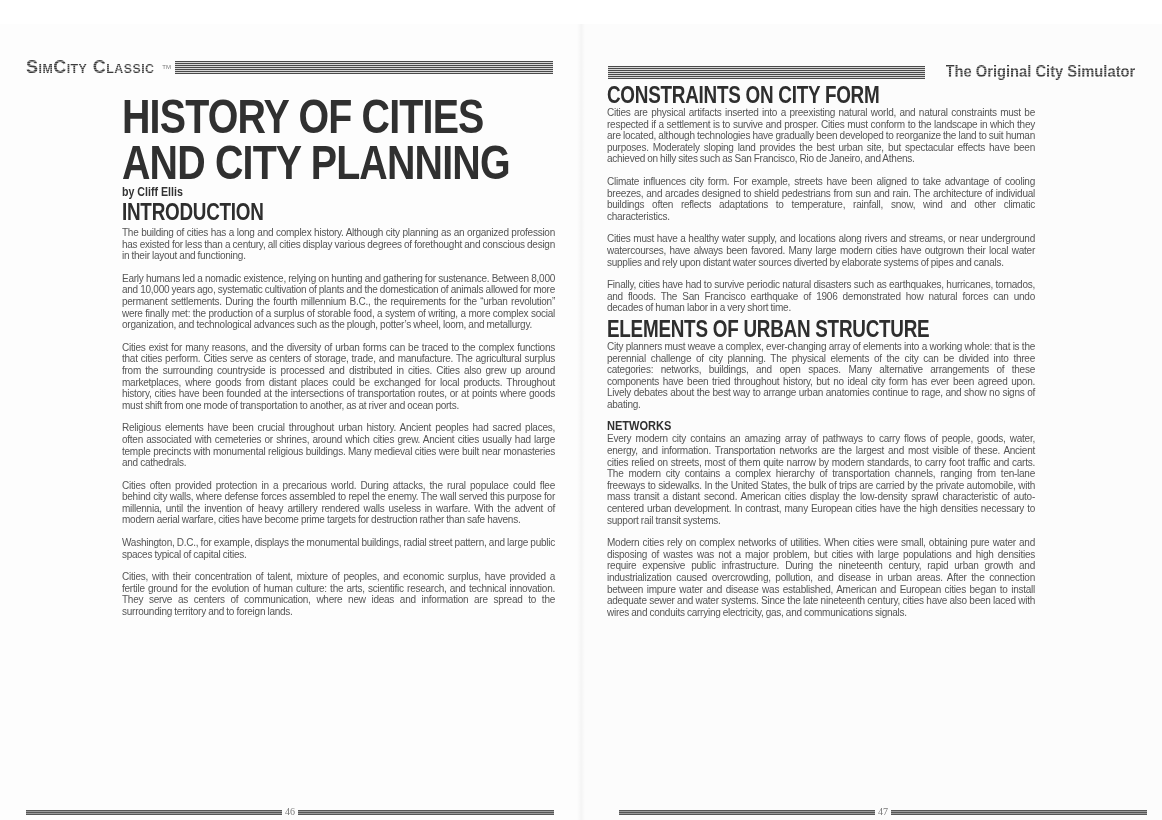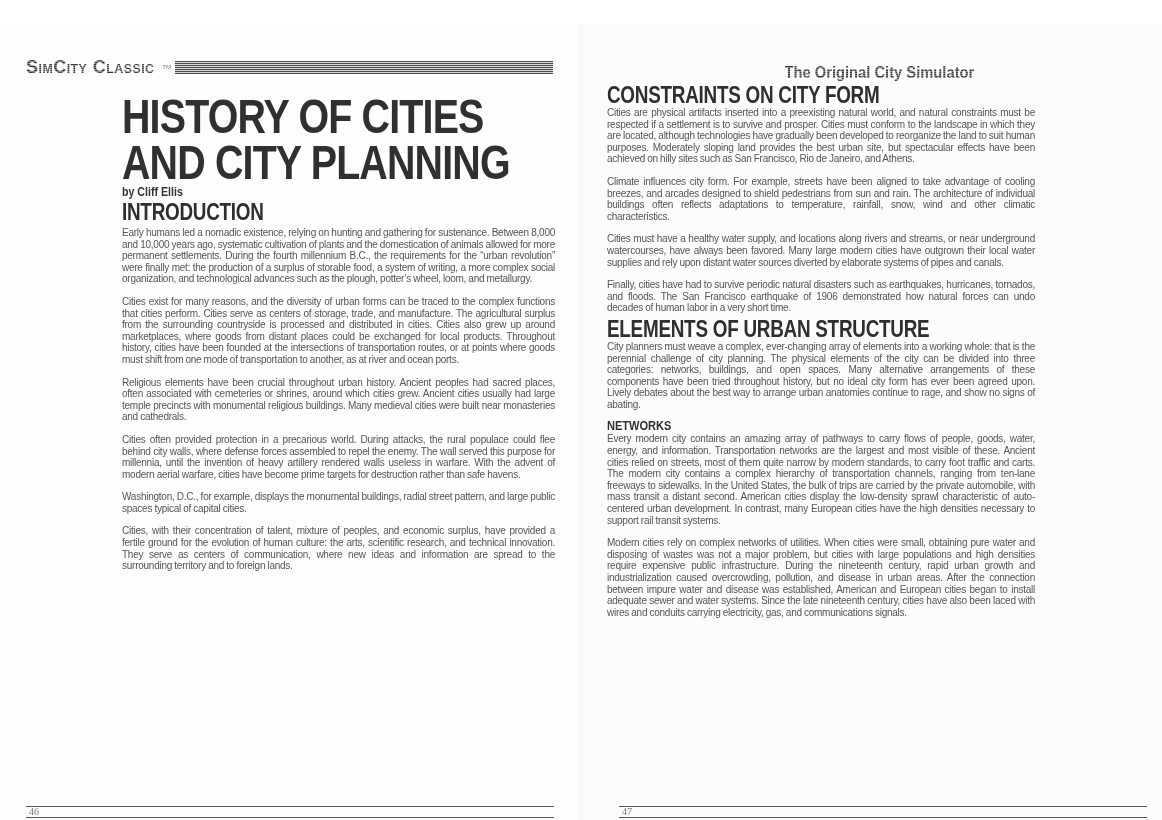--- a/index.html
+++ b/index.html
@@ -31,21 +31,21 @@
     color: #555; white-space: nowrap;
     background: repeating-linear-gradient(to bottom, #3a3a3a 0px, #3a3a3a 1px, #8a8a8a 1px, #8a8a8a 2px);
     -webkit-background-clip: text; background-clip: text; -webkit-text-fill-color: transparent;
     transform: scaleX(0.95); transform-origin: left center;
   }
   .brand .sc { font-variant: small-caps; }
   .tm { font-size: 6px; vertical-align: top; color:#666; -webkit-text-fill-color:#777; margin-left: 1px; }
   .left-header .stripes { flex: 1; margin-left: 4px; height: 13px; }
 
   
-  .right-header { position: absolute; left: 27px; top: 38px; width: 527px; height: 20px; display: flex; align-items: center; flex-direction: column; }
+  .right-header { position: absolute; left: 27px; top: 38px; width: 527px; height: 20px; display: flex; align-items: center; }
   .right-header .stripes { flex: 1; margin-right: 4px; height: 13px; }
   .tagline {
     font-family: "Liberation Sans", sans-serif; font-weight: 900; font-size: 16px; white-space: nowrap;
     background: repeating-linear-gradient(to bottom, #3a3a3a 0px, #3a3a3a 1px, #8a8a8a 1px, #8a8a8a 2px);
     -webkit-background-clip: text; background-clip: text; -webkit-text-fill-color: transparent;
     transform: scaleX(0.92); transform-origin: right center;
   }
 
   
   .main-title {
@@ -80,21 +80,21 @@
 
   .left-col { left: 122px; top: 176px; width: 433px; }
   .left-col .h1 { font-size: 23px; line-height: 24px; margin-bottom: 3px; }
 
   .right-col { left: 607px; top: 59px; width: 428px; }
   .right-col .h1.first { font-size: 23px; line-height: 24px; margin-bottom: 0px; }
   .right-col .h1.second { font-size: 23px; line-height: 24px; margin-top: -1px; margin-bottom: 0px; }
   .right-col .h2 { margin-top: 0px; margin-bottom: 0px; line-height: 15px; }
 
   
-  .footer { position: absolute; top: 782px; display: flex; height: 12px; flex-direction: column; }
+  .footer { position: absolute; top: 782px; display: flex; align-items: center; height: 12px; }
   .footer .footer-bar { flex: 1; }
   .page-num { font-family: "Liberation Serif", serif; font-size: 10px; color: #777; padding: 0 3px; line-height: 10px; }
   .left .footer { left: 26px; width: 528px; }
   .right .footer { left: 607px - 581px; }
   .right .footer { left: 26px; width: 528px; padding-left: 12px; }
 
   .gutter { position: absolute; left: 577px; top: 0; width: 8px; height: 820px;
     background: linear-gradient(to right, rgba(0,0,0,0) 0%, rgba(0,0,0,0.03) 50%, rgba(0,0,0,0) 100%); }
 </style>
 </head>
@@ -107,20 +107,21 @@
       <span class="brand"><span class="sc">SimCity</span> <span class="sc">Classic</span></span>
         <span class="tm">TM</span>
       <div class="stripes"></div>
     </div>
 
     <h1 class="main-title">HISTORY OF CITIES AND CITY PLANNING</h1>
     <div class="byline">by Cliff Ellis</div>
 
     <div class="col left-col">
       <h2 class="h1">INTRODUCTION</h2>
+      <p>The building of cities has a long and complex history. Although city planning as an organized profession has existed for less than a century, all cities display various degrees of forethought and conscious design in their layout and functioning.</p>
       <p>Early humans led a nomadic existence, relying on hunting and gathering for sustenance. Between 8,000 and 10,000 years ago, systematic cultivation of plants and the domestication of animals allowed for more permanent settlements. During the fourth millennium B.C., the requirements for the “urban revolution” were finally met: the production of a surplus of storable food, a system of writing, a more complex social organization, and technological advances such as the plough, potter’s wheel, loom, and metallurgy.</p>
       <p>Cities exist for many reasons, and the diversity of urban forms can be traced to the complex functions that cities perform. Cities serve as centers of storage, trade, and manufacture. The agricultural surplus from the surrounding countryside is processed and distributed in cities. Cities also grew up around marketplaces, where goods from distant places could be exchanged for local products. Throughout history, cities have been founded at the intersections of transportation routes, or at points where goods must shift from one mode of transportation to another, as at river and ocean ports.</p>
       <p>Religious elements have been crucial throughout urban history. Ancient peoples had sacred places, often associated with cemeteries or shrines, around which cities grew. Ancient cities usually had large temple precincts with monumental religious buildings. Many medieval cities were built near monasteries and cathedrals.</p>
       <p>Cities often provided protection in a precarious world. During attacks, the rural populace could flee behind city walls, where defense forces assembled to repel the enemy. The wall served this purpose for millennia, until the invention of heavy artillery rendered walls useless in warfare. With the advent of modern aerial warfare, cities have become prime targets for destruction rather than safe havens.</p>
       <p>Washington, D.C., for example, displays the monumental buildings, radial street pattern, and large public spaces typical of capital cities.</p>
       <p>Cities, with their concentration of talent, mixture of peoples, and economic surplus, have provided a fertile ground for the evolution of human culture: the arts, scientific research, and technical innovation. They serve as centers of communication, where new ideas and information are spread to the surrounding territory and to foreign lands.</p>
     </div>
 
     <div class="footer">
       <div class="footer-bar"></div>

